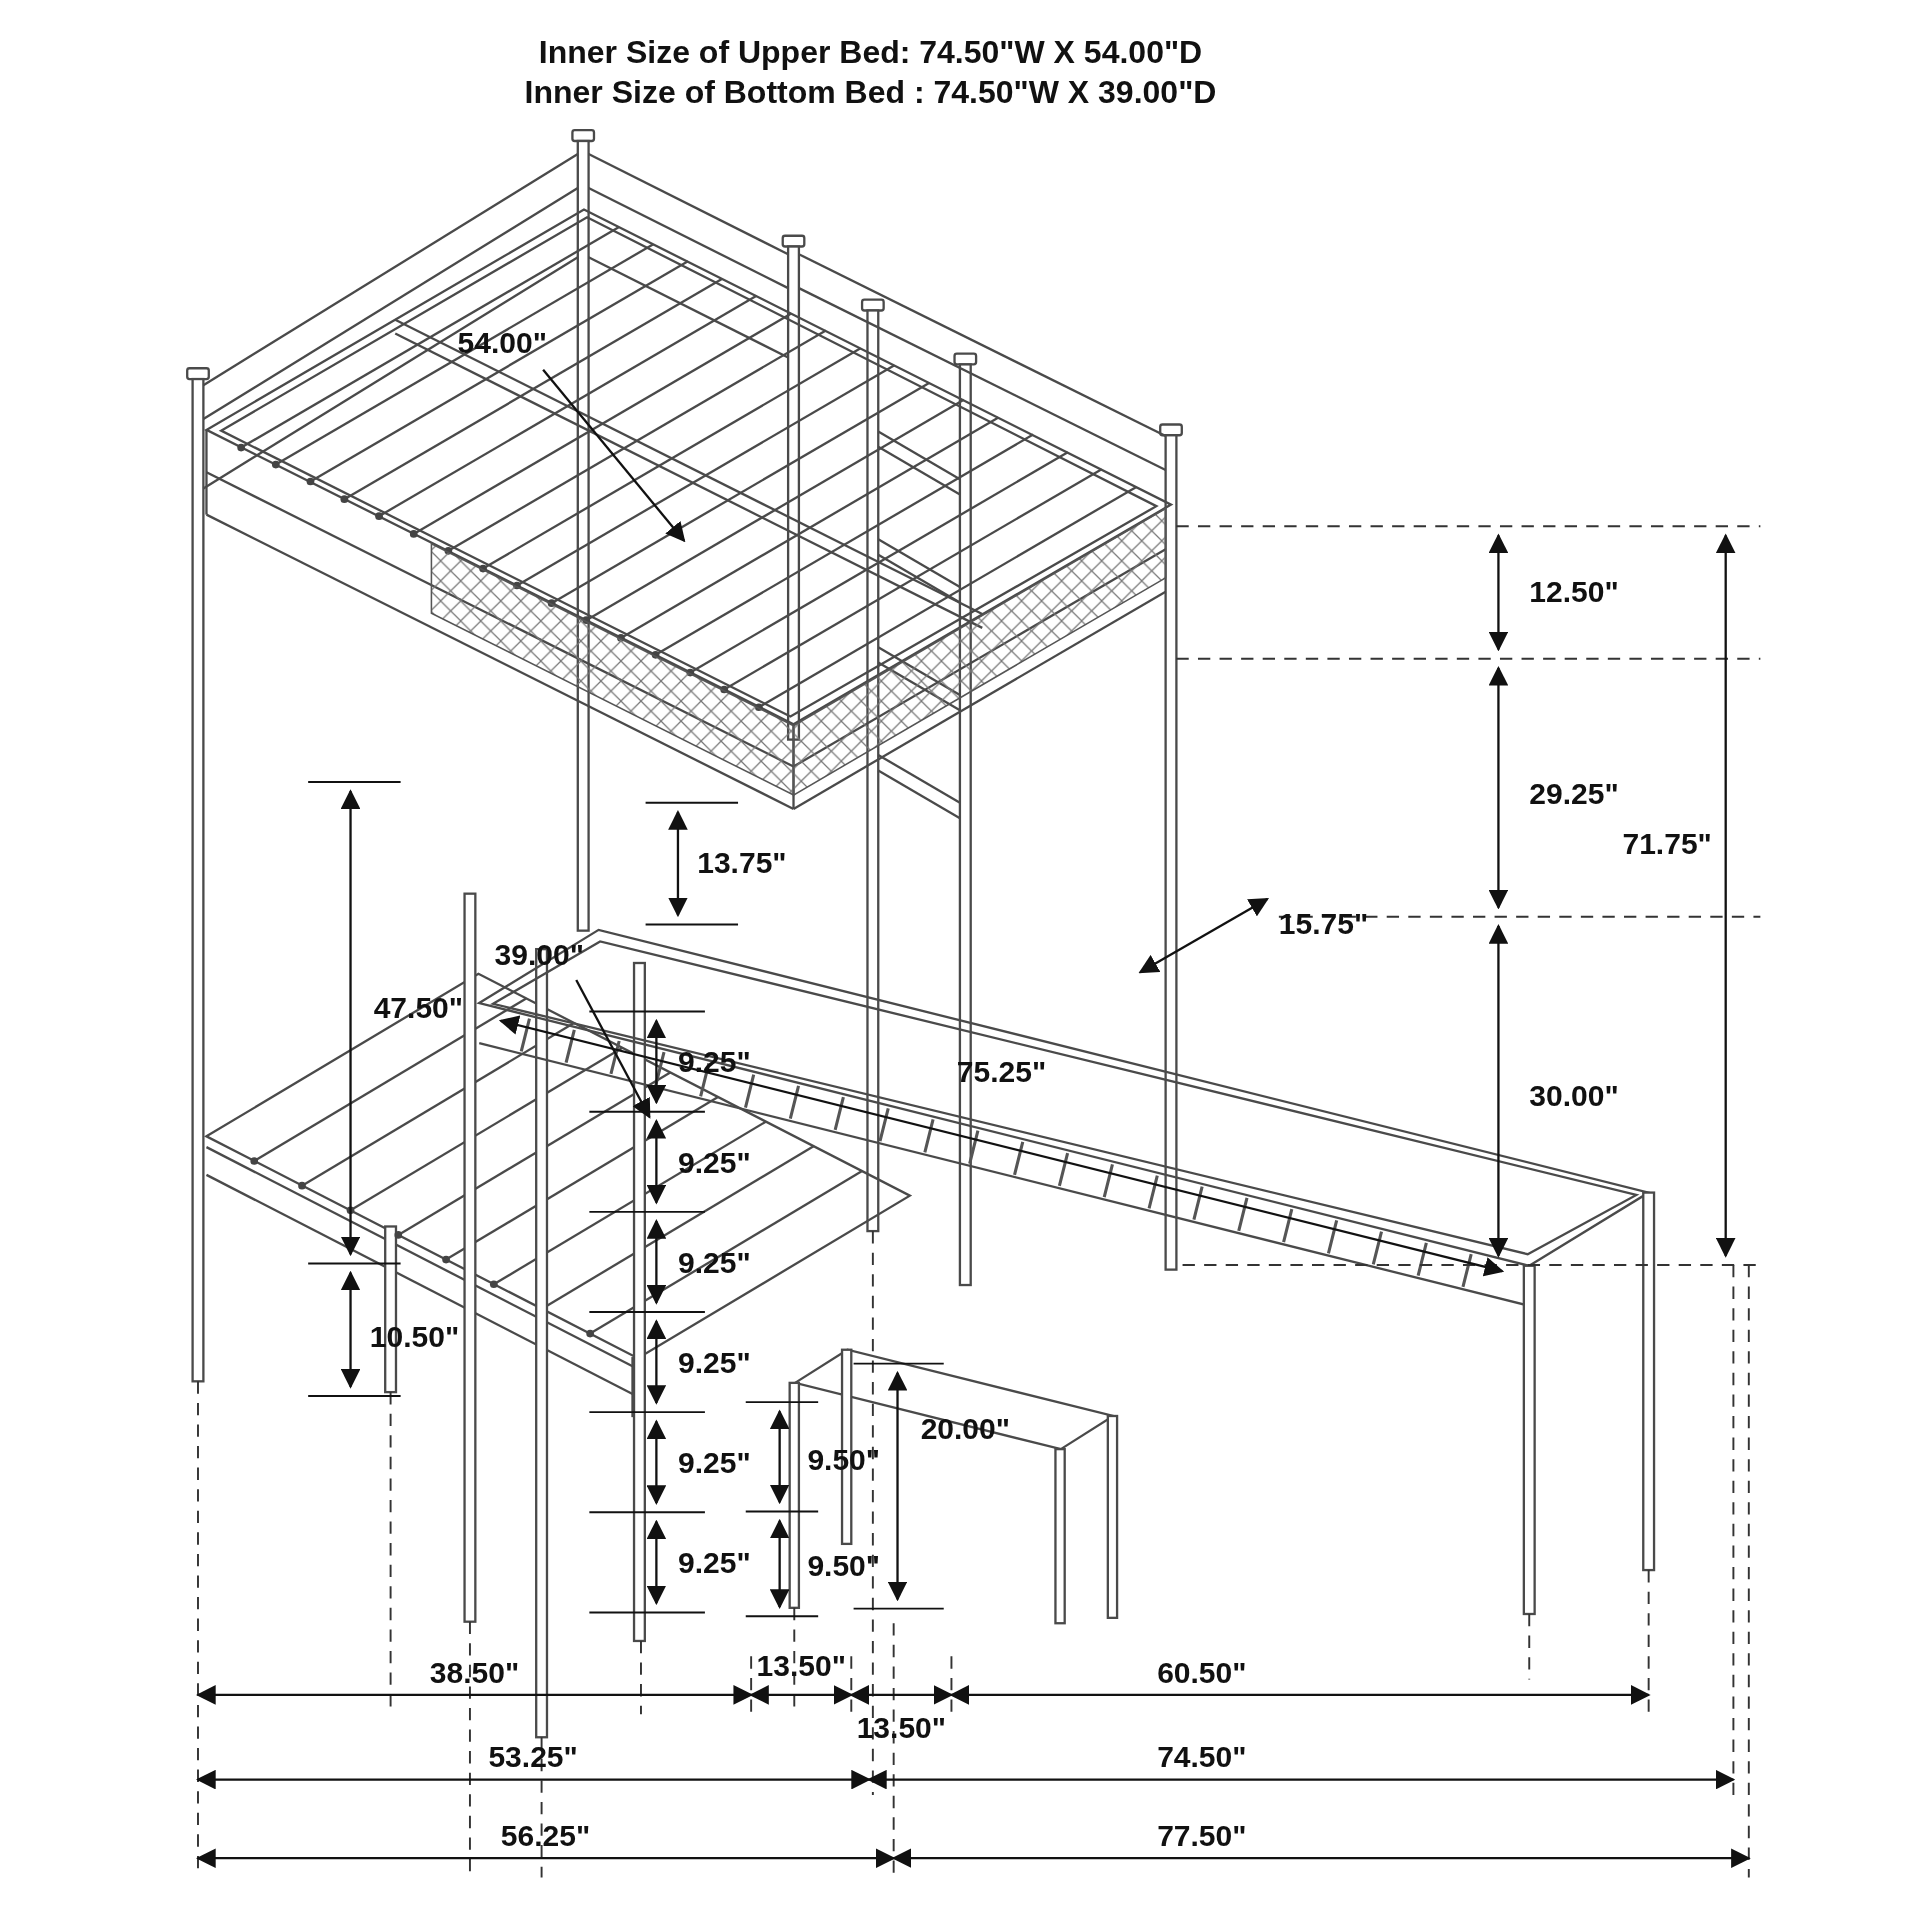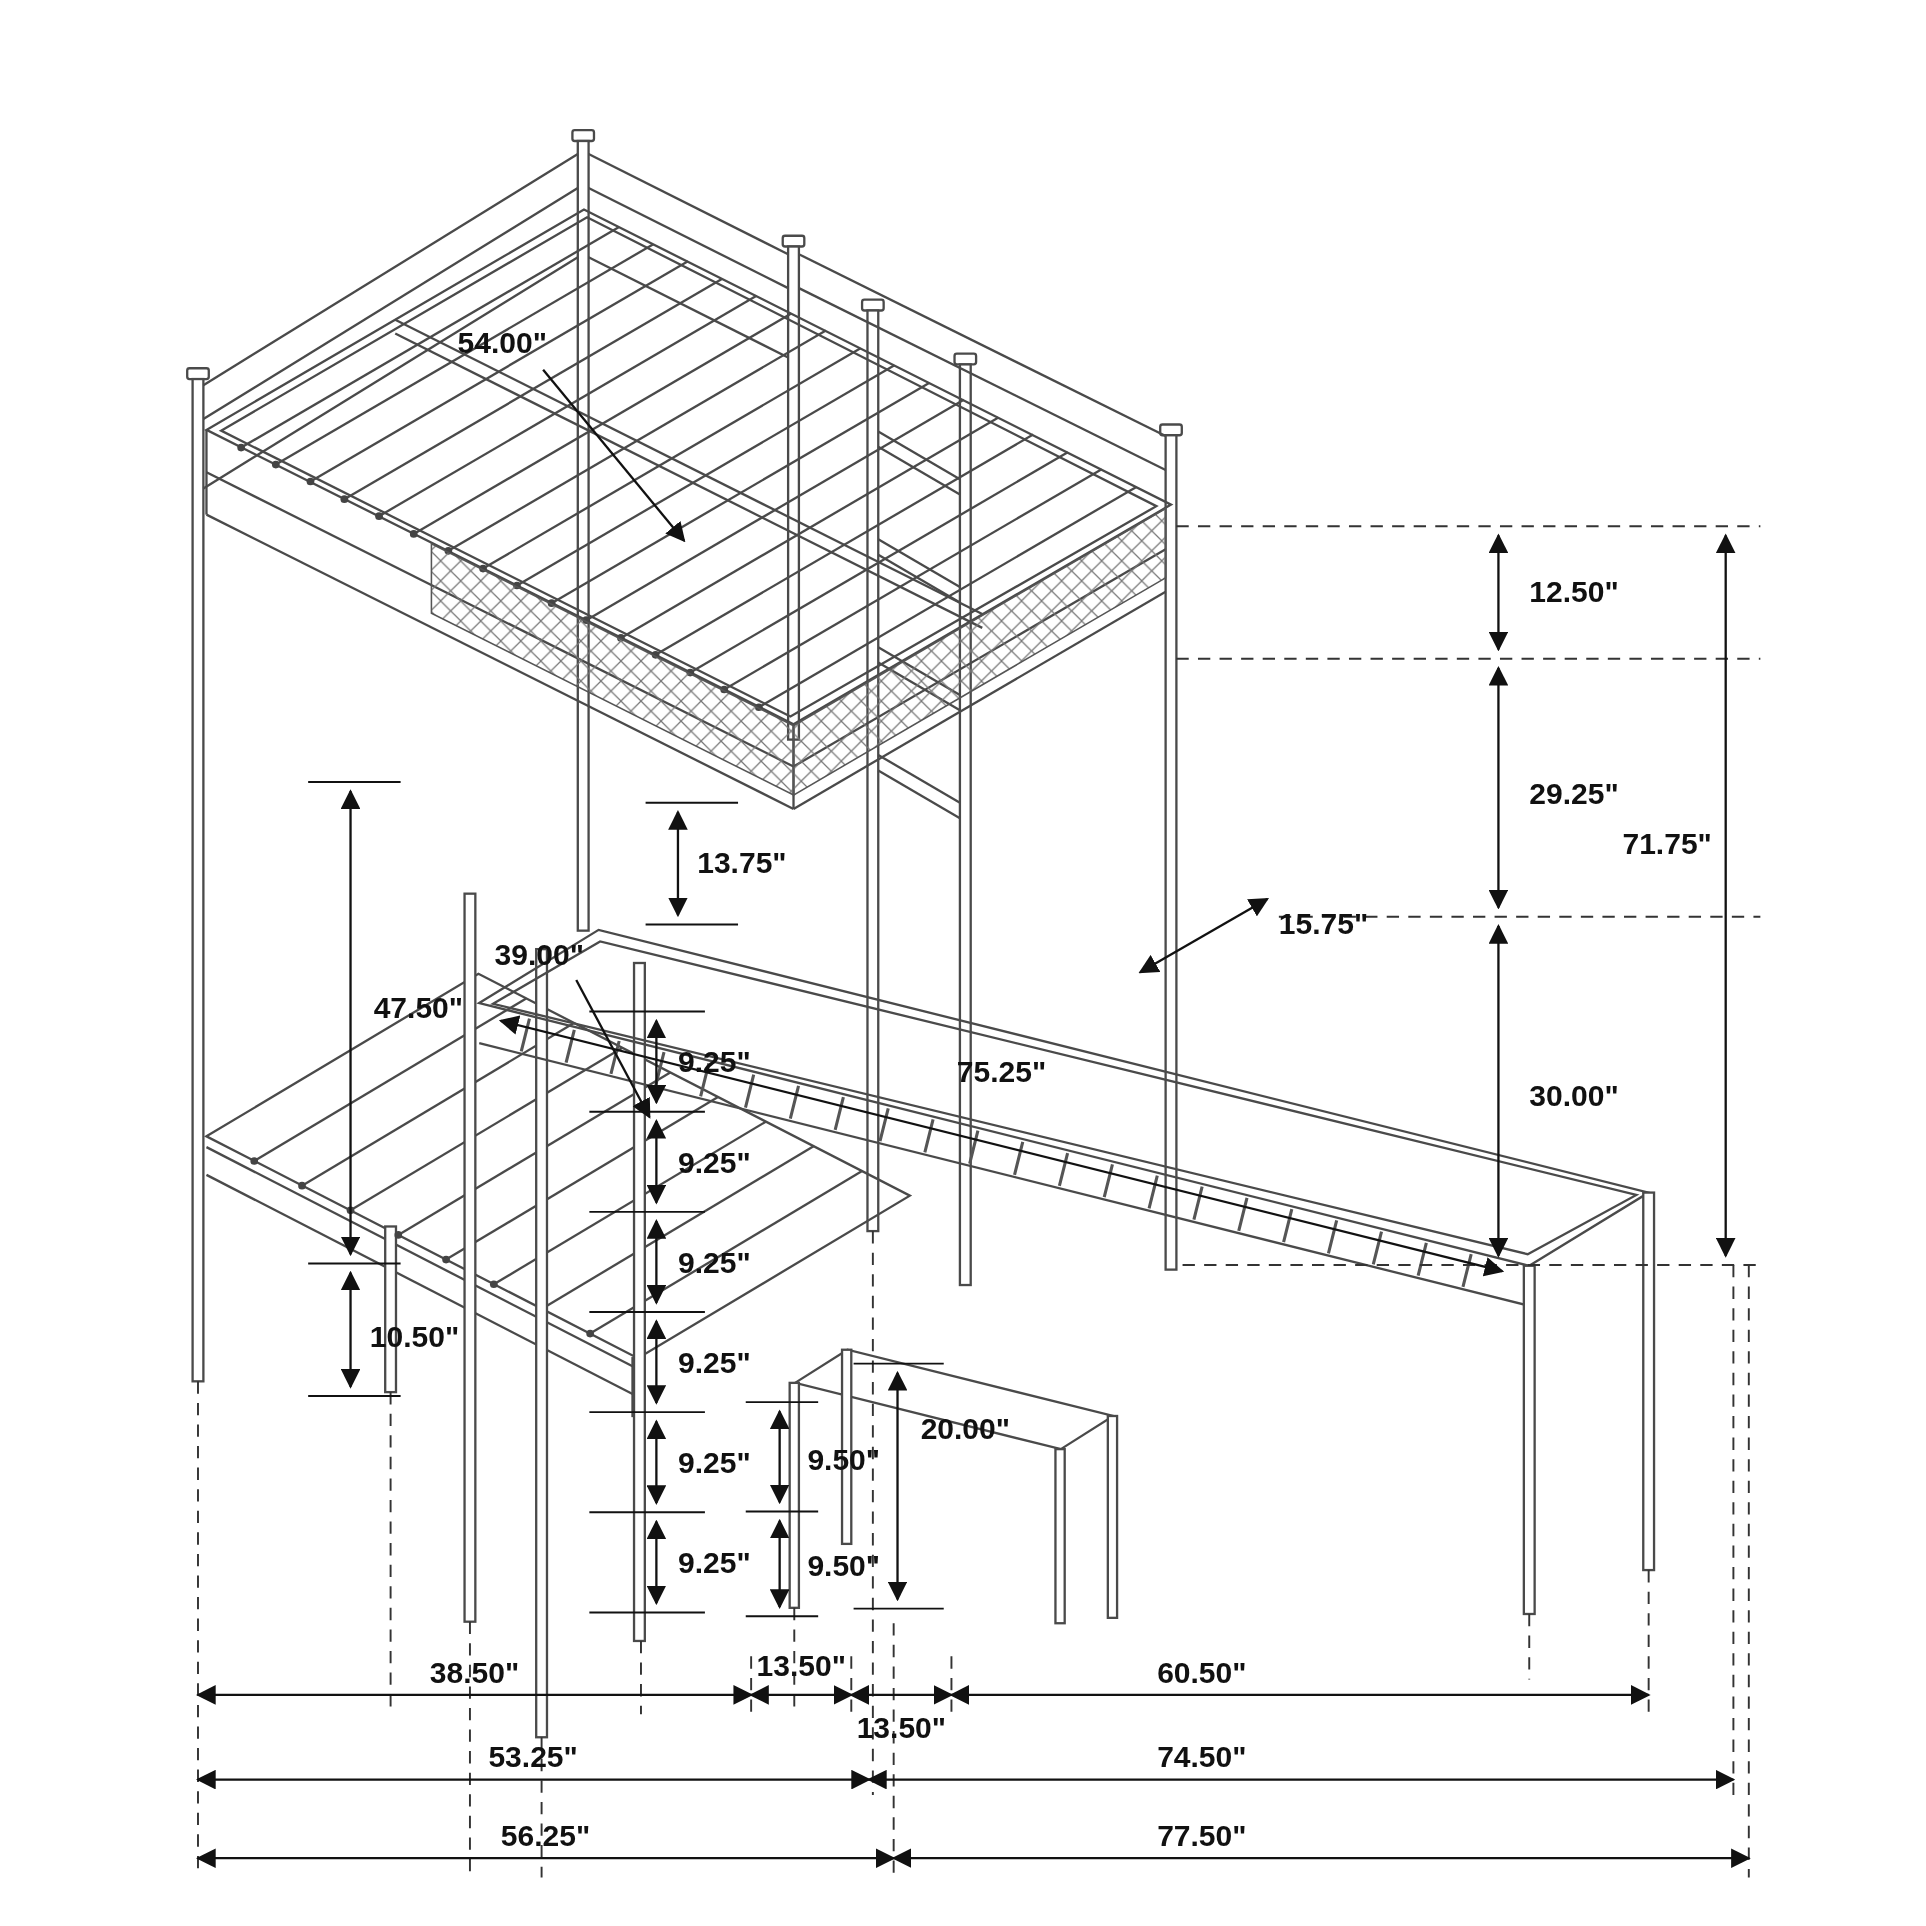--- a/index.html
+++ b/index.html
@@ -12,20 +12,24 @@
   .post{stroke:#4a4a4a;stroke-width:3;fill:#ffffff;}
   .dash{stroke:#333;stroke-width:2.5;fill:none;stroke-dasharray:16 12;}
   .dim{stroke:#111;stroke-width:3;fill:none;}
   .tick{stroke:#111;stroke-width:2.5;}
 </style>
 </head>
 <body>
 
 <div class="page">
 
+  <div class="title-block">
+    <div>Inner Size of Upper Bed: 74.50"W X 54.00"D</div>
+    <div>Inner Size of Bottom Bed : 74.50"W X 39.00"D</div>
+  </div>
 
   <svg width="1926" height="1926" viewBox="0 0 2500 2500" style="position:absolute;top:0;left:0;">
     <defs>
       <marker id="ah" viewBox="0 0 10 10" refX="9" refY="5" markerWidth="8.5" markerHeight="8.5" orient="auto-start-reverse">
         <path d="M0,0 L10,5 L0,10 z" fill="#111"></path>
       </marker>
       <pattern id="mesh" width="26" height="26" patternUnits="userSpaceOnUse">
         <path d="M0,26 L26,0 M0,0 L26,26" stroke="#777" stroke-width="1.6" fill="none"></path>
       </pattern>
     </defs>

